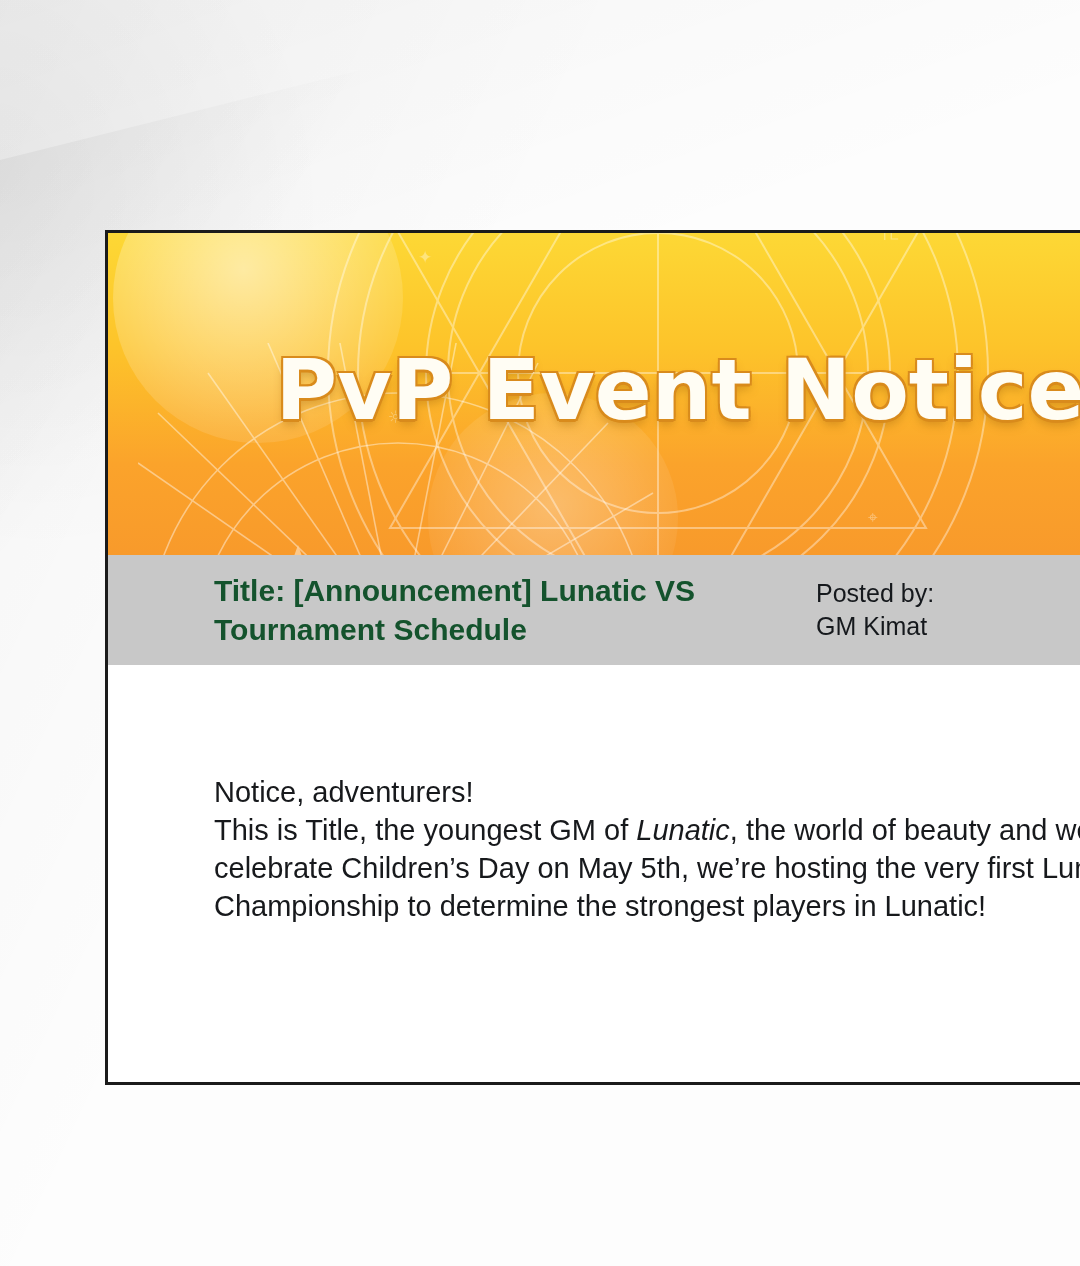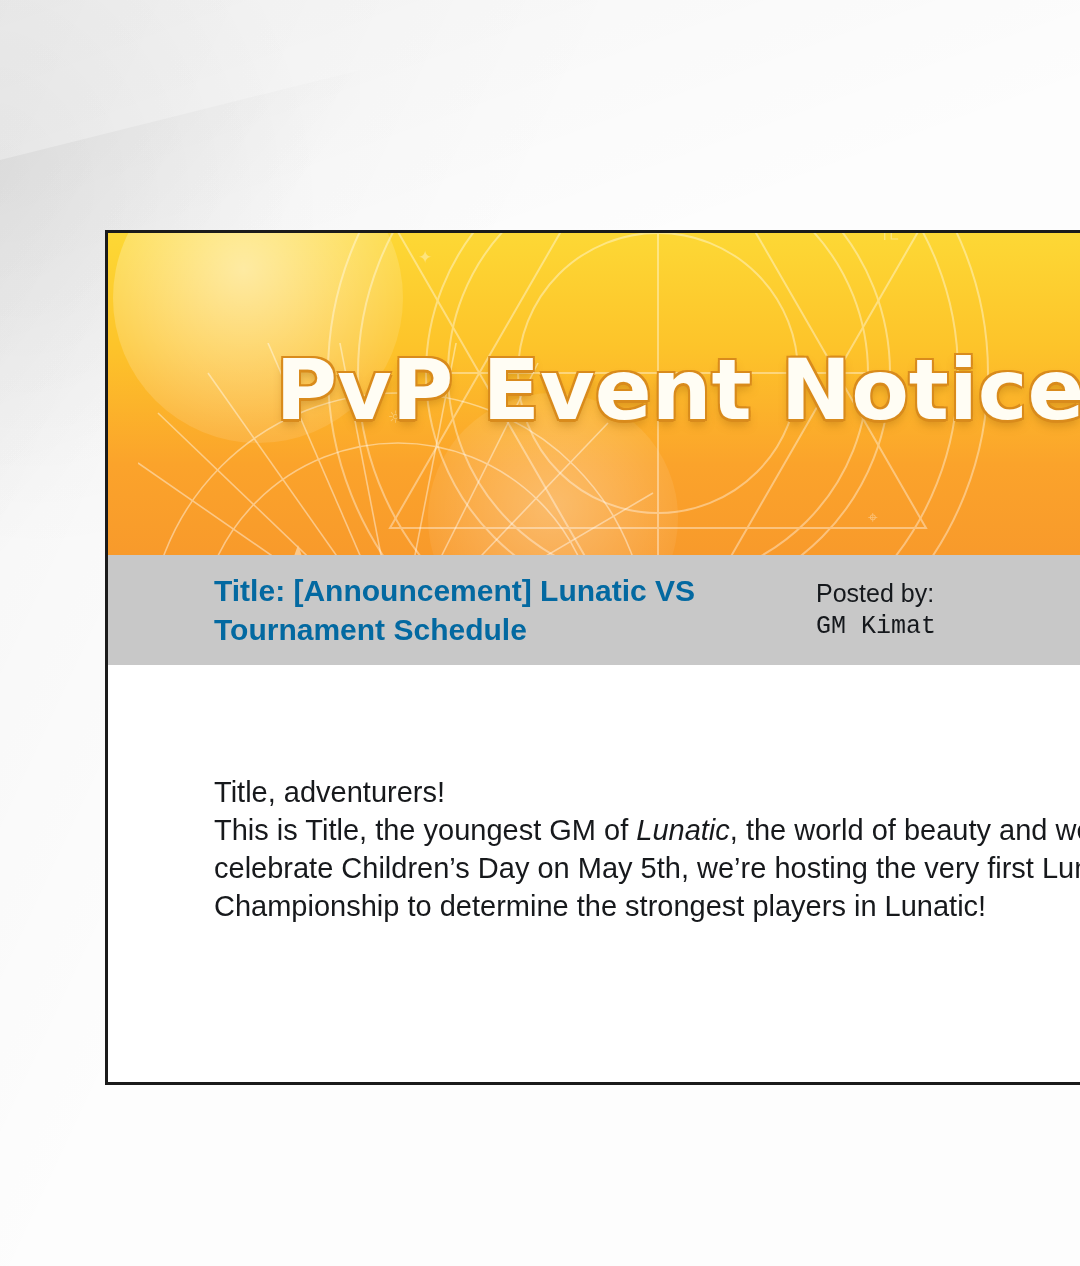--- a/index.html
+++ b/index.html
@@ -128,34 +128,33 @@
     height: 110px;
     background: #c8c8c8;
     padding: 0 0 0 106px;
     box-sizing: border-box;
   }
   .meta-title {
     font-family: "Liberation Sans", sans-serif;
     font-weight: bold;
     font-size: 30px;
     line-height: 39px;
-    color: #0369a1;
+    color: #14532d;
     max-width: 560px;
   }
   .meta-poster {
     margin-left: 42px;
     text-align: left;
     font-size: 25px;
     line-height: 33px;
     color: #15181c;
     white-space: nowrap;
   }
   .meta-poster .poster-name {
     display: block;
-    font-family: Liberation Mono, monospace;
   }
 
   
   .body-area {
     padding: 108px 0 0 106px;
   }
   .body-text {
     font-family: "Liberation Sans", sans-serif;
     font-size: 29px;
     line-height: 38px;
@@ -229,17 +228,17 @@
 
   <div class="meta">
     <div class="meta-title">Title: [Announcement] Lunatic VS Tournament Schedule</div>
     <div class="meta-poster">
       <span>Posted by:</span>
       <span class="poster-name">GM Kimat</span>
     </div>
   </div>
 
   <div class="body-area">
-    <div class="body-text"><span>Title, adventurers!</span>
+    <div class="body-text"><span>Notice, adventurers!</span>
 <span>This is Title, the youngest GM of </span><em>Lunatic</em><span>, the world of beauty and wonder. To celebrate Children’s Day on May 5th, we’re hosting the very first Lunatic VS Championship to determine the strongest players in Lunatic!</span></div>
   </div>
 
 </div>
 
 </body></html>

